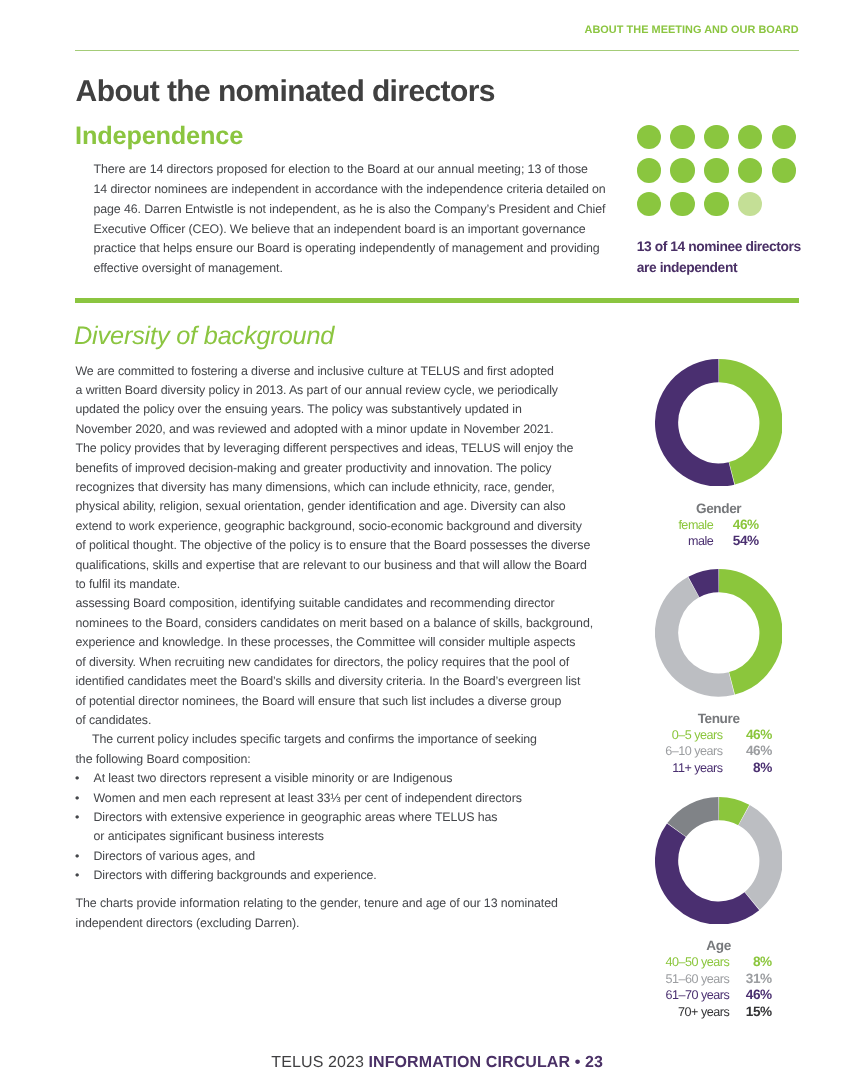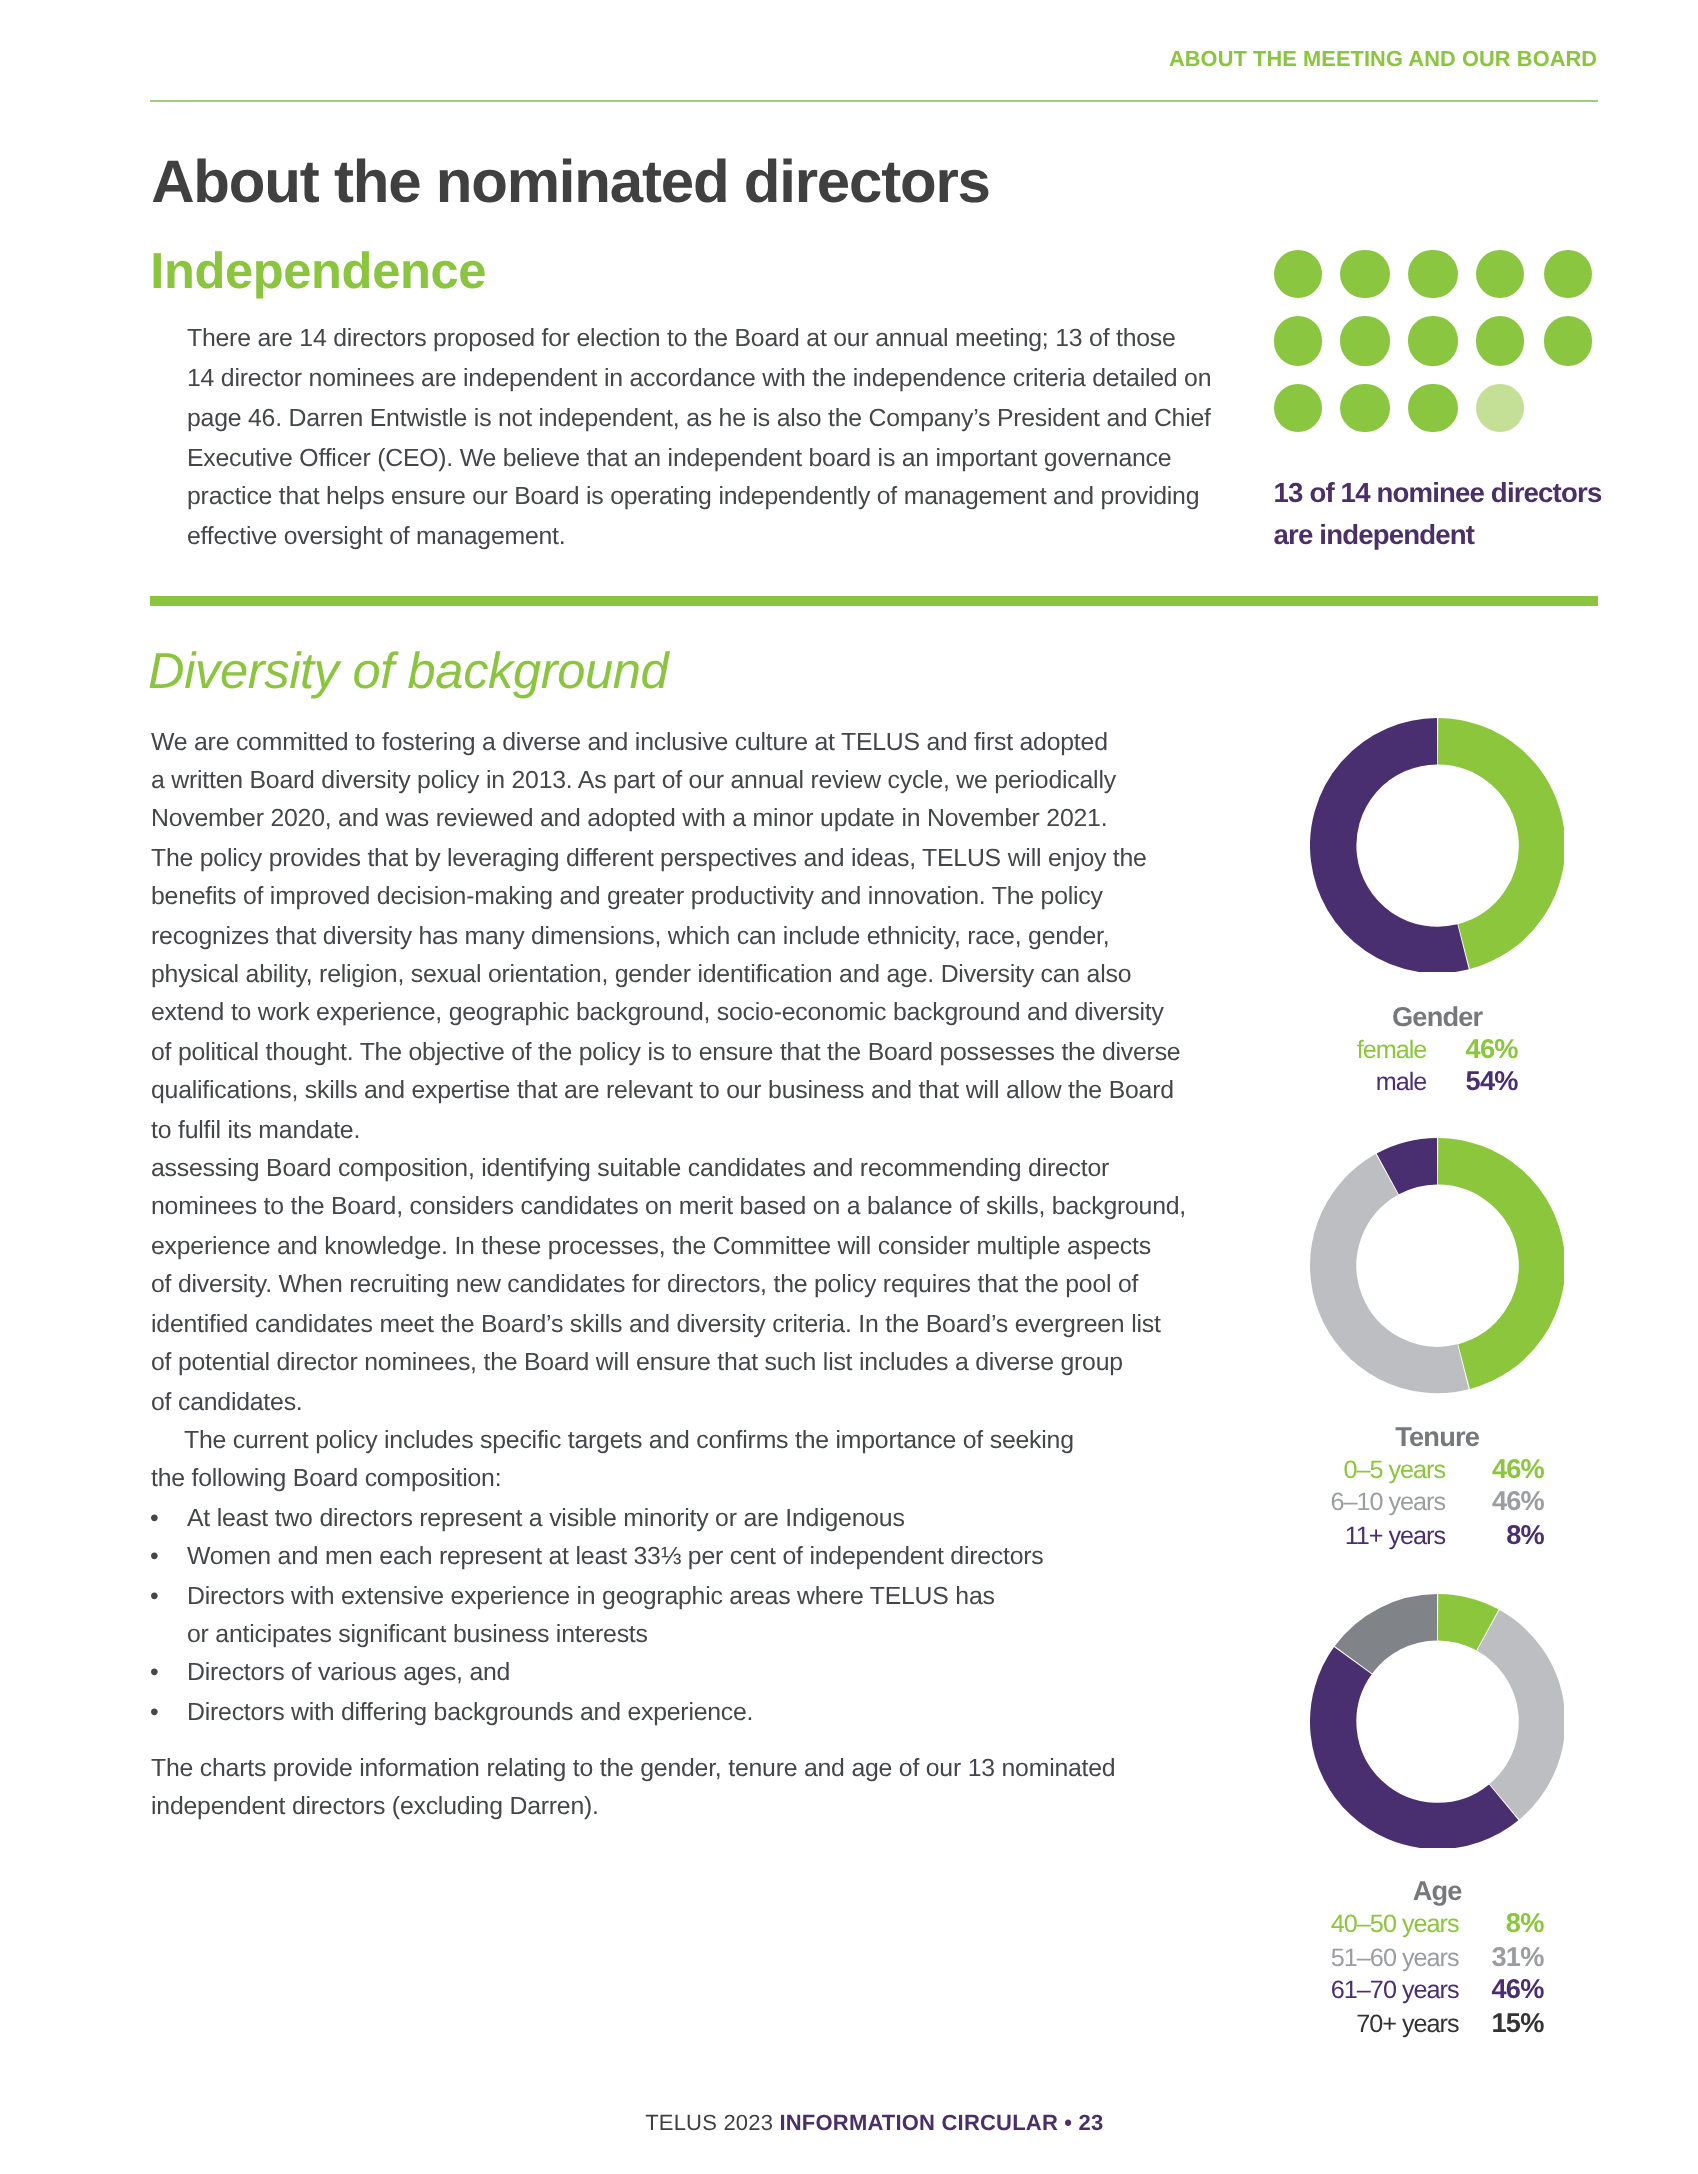--- a/index.html
+++ b/index.html
@@ -56,21 +56,21 @@
   .legend table{margin:0 auto;border-collapse:collapse;font-size:12.6px;line-height:16.4px;
                 letter-spacing:-0.5px;}
   .legend td{padding:0;white-space:nowrap;height:16.4px;vertical-align:baseline;}
   .legend td.lb{text-align:right;}
   .legend td.vl{text-align:right;font-weight:bold;font-size:13.6px;letter-spacing:-0.4px;}
   #chart-0 .legend{top:141.9px;} #chart-0 .legend td.lb{padding-right:19.6px;}
   #chart-1 .legend{top:141.5px;} #chart-1 .legend td.lb{padding-right:23.4px;}
   #chart-2 .legend{top:141.3px;} #chart-2 .legend td.lb{padding-right:16.5px;}
 
   
-  #footer{left:75px;top:1057.5px;width:724.3px;text-align:center;font-size:11px;color:#3f3f41;
+  #footer{left:75px;top:1057.5px;width:724.3px;text-align:center;font-size:16px;color:#3f3f41;
           line-height:9px;letter-spacing:0.1px;}
   #footer b{color:#4a3066;}
 </style>
 </head>
 <body>
 
 <div class="page">
 
   <div class="abs" id="eyebrow">ABOUT THE MEETING AND OUR BOARD</div>
   <div class="abs" id="rule-thin"></div>
@@ -99,20 +99,21 @@
   </div>
 
   <div class="abs" id="rule-thick"></div>
 
   <h2 class="abs h2" id="h2-diversity">Diversity of background</h2>
 
   <div class="abs body-col" id="diversity-body">
       <div class="para">
         <span class="ln">We are committed to fostering a diverse and inclusive culture at TELUS and first adopted</span>
         <span class="ln">a written Board diversity policy in 2013. As part of our annual review cycle, we periodically</span>
+        <span class="ln">updated the policy over the ensuing years. The policy was substantively updated in</span>
         <span class="ln">November 2020, and was reviewed and adopted with a minor update in November 2021.</span>
         <span class="ln">The policy provides that by leveraging different perspectives and ideas, TELUS will enjoy the</span>
         <span class="ln">benefits of improved decision-making and greater productivity and innovation. The policy</span>
         <span class="ln">recognizes that diversity has many dimensions, which can include ethnicity, race, gender,</span>
         <span class="ln">physical ability, religion, sexual orientation, gender identification and age. Diversity can also</span>
         <span class="ln">extend to work experience, geographic background, socio-economic background and diversity</span>
         <span class="ln">of political thought. The objective of the policy is to ensure that the Board possesses the diverse</span>
         <span class="ln">qualifications, skills and expertise that are relevant to our business and that will allow the Board</span>
         <span class="ln">to fulfil its mandate.</span>
       </div>

